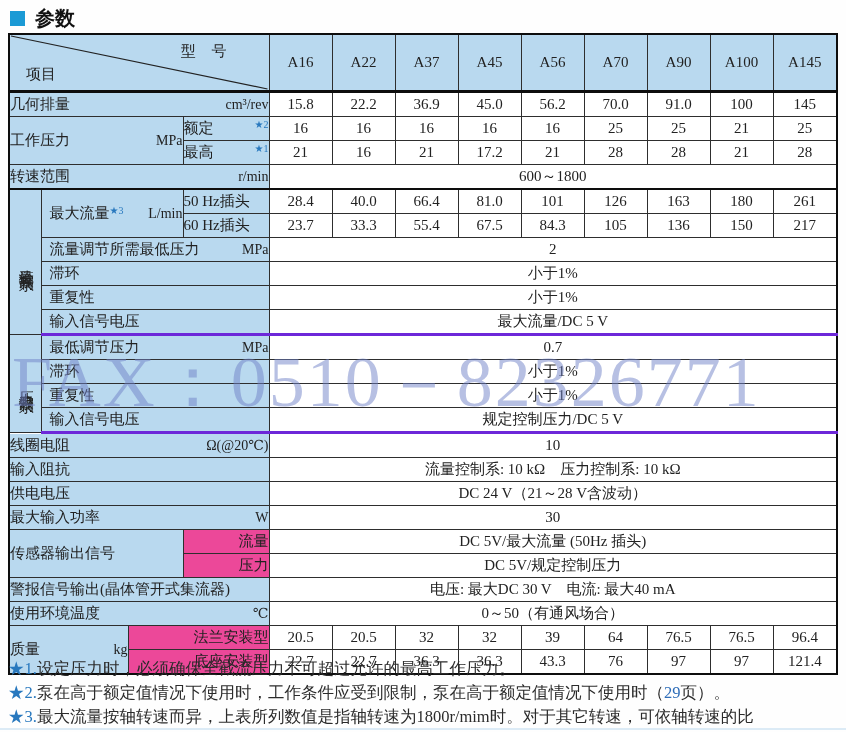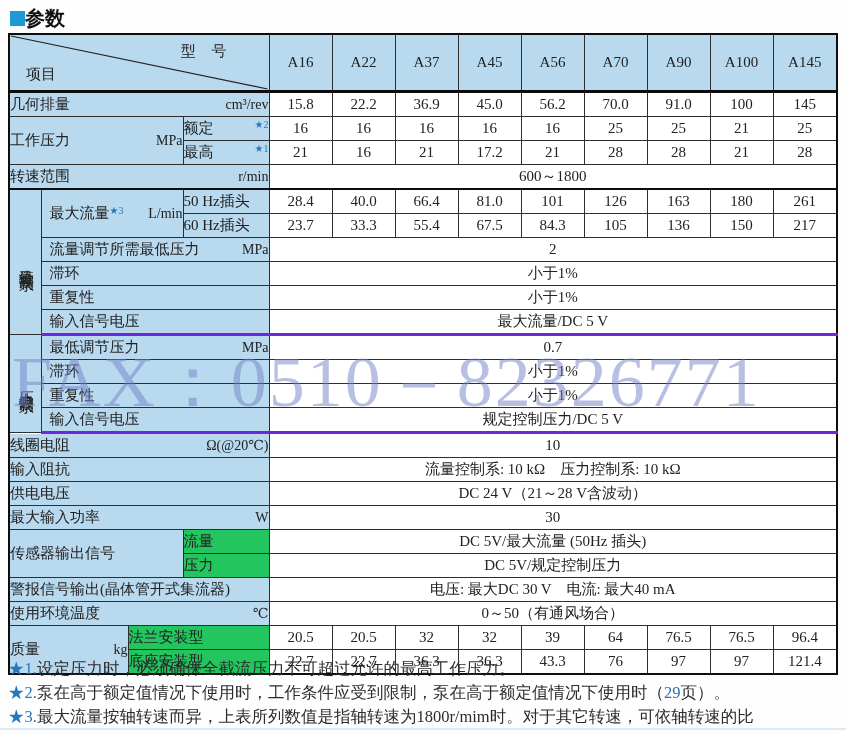--- a/index.html
+++ b/index.html
@@ -1,32 +1,32 @@
 <!DOCTYPE html>
 <html><head>
 <meta charset="utf-8">
 <style>
   html,body{margin:0;padding:0;background:#ffffff;}
   .page{position:relative;width:846px;height:732px;background:#fefefe;overflow:hidden;
         font-family:"Liberation Serif","DejaVu Serif",serif;}
   
-  .title{position:absolute;left:10px;top:5px;display:flex;align-items:center;gap:0;}
+  .title{position:absolute;left:10px;top:5px;display:flex;align-items:center;gap:10px;}
   .title .sq{width:15px;height:15px;background:#1b9ad5;}
   .title .txt{font-family:"Liberation Sans","DejaVu Sans",sans-serif;font-weight:bold;
               font-size:20px;color:#111;}
   
   table.spec{position:absolute;left:8px;top:33px;width:830px;border-collapse:collapse;
              table-layout:fixed;border:2px solid #0d0d0d;}
   table.spec td,table.spec th{border:1px solid #2e2e2e;padding:0;height:23px;
              font-size:15px;color:#222;overflow:hidden;white-space:nowrap;font-weight:normal;}
   tr.hdr{height:55px;}
   tr.hdr th{border-bottom:3px solid #0d0d0d;background:#b9d9ef;font-size:15px;}
   td.lbl{background:#b9d9ef;text-align:left;padding:0 8px 0 16px;}
   td.sub{background:#b9d9ef;text-align:left;padding:0 8px 0 10px;}
-  td.subc{background:#22c55e;text-align:left;}
+  td.subc{background:#ec4899;text-align:right;}
   td.vert{background:#b9d9ef;text-align:center;vertical-align:middle;}
   td.vert .vtxt{writing-mode:vertical-rl;text-orientation:upright;margin:0 auto;
                 letter-spacing:2px;font-size:15px;line-height:1.05;}
   td.val{background:#ffffff;text-align:center;}
   td.mrg{background:#ffffff;text-align:center;}
   .flexcell{display:flex;justify-content:space-between;align-items:center;width:100%;}
   .unit{font-size:14px;color:#222;}
   .star{color:#2878be;font-size:10px;position:relative;top:-4px;}
   tr.hthick td{border-bottom:3px solid #6d28d9;}
   tr.hmed td{border-bottom:2px solid #0d0d0d;}

